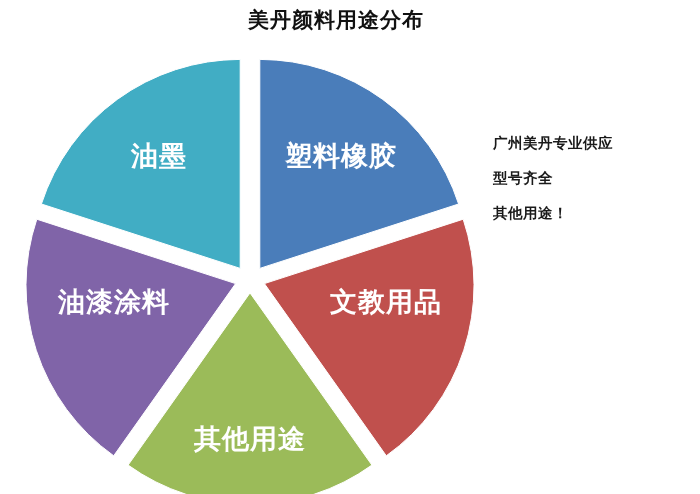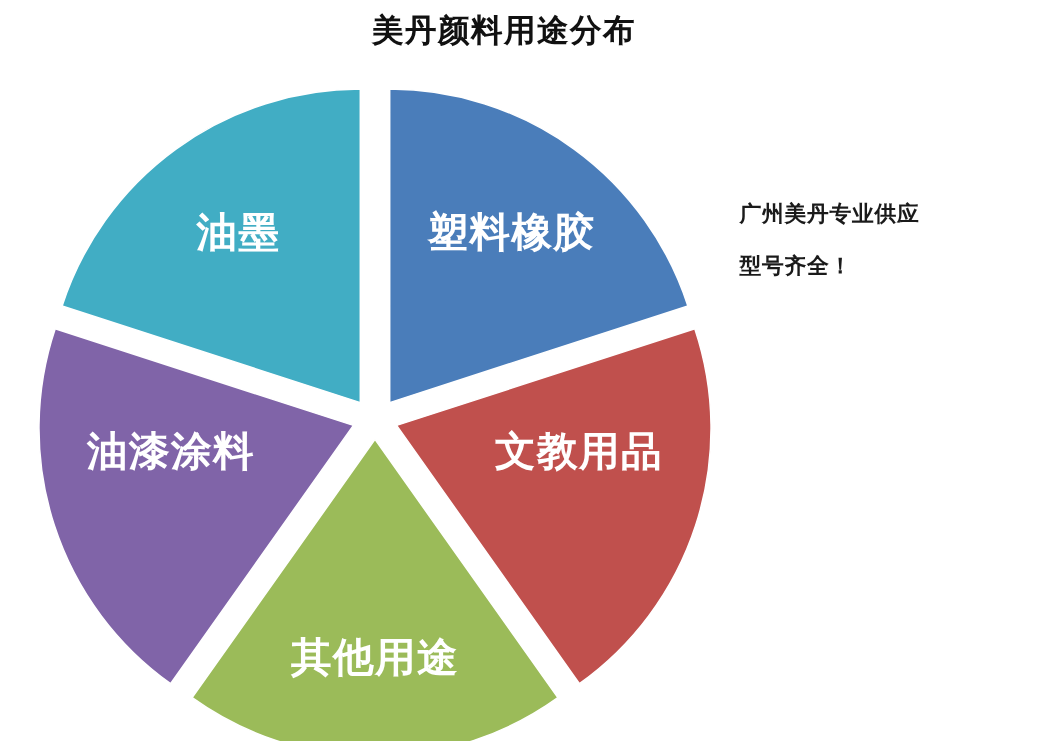--- a/index.html
+++ b/index.html
@@ -116,16 +116,17 @@
 
     <g>
       <path class="slice-path" fill="#41ADC4" d="M 240.2 238.4 L 41.4 174.0 A 209 209 0 0 1 240.2 29.4 L 240.2 238.4 Z"></path>
       <text class="slice-label" x="159" y="127">油墨</text>
     </g>
 
   </svg>
 
   <div id="side-note">
     <span class="note-line">广州美丹专业供应</span>
-    <span class="note-line">型号齐全！</span>
+    <span class="note-line">型号齐全</span>
+    <span class="note-line">其他用途！</span>
   </div>
 
 </div>
 
 </body></html>

